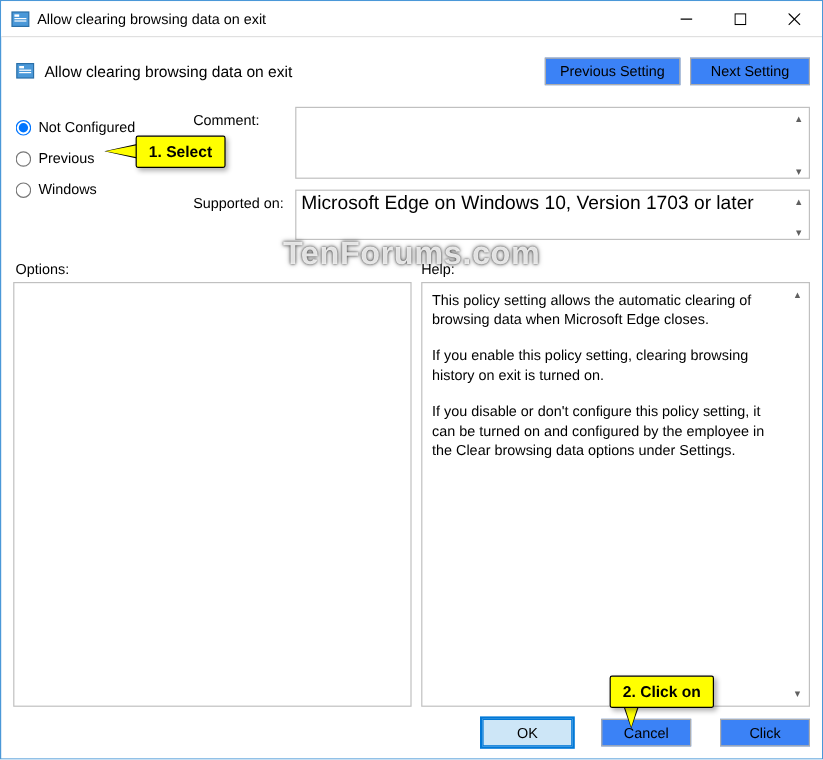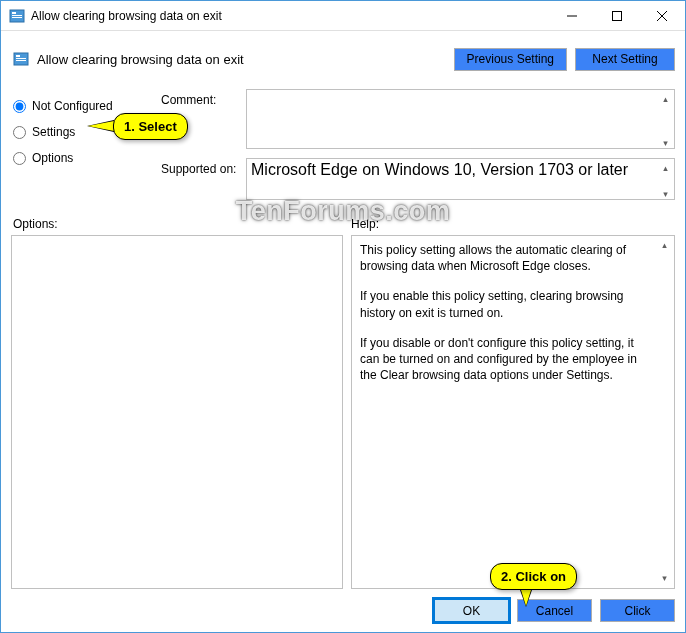--- a/index.html
+++ b/index.html
@@ -32,27 +32,27 @@
 .scroll-arrows { position: absolute; right: 1px; top: 1px; bottom: 1px; width: 17px; display: flex; flex-direction: column; justify-content: space-between; }
 .scroll-arrow { width: 17px; height: 17px; display: flex; align-items: center; justify-content: center; color: #606060; font-size: 9px; }
 .mid-labels { display: flex; margin-top: 8px; }
 .mid-label-left { width: 340px; padding-left: 2px; }
 .mid-label-right { flex: 1; }
 .panes { display: flex; gap: 8px; margin-top: 4px; flex: 1; }
 .pane { border: 1px solid #c0c0c0; background: #fff; position: relative; }
 .pane-left { width: 332px; }
 .pane-right { flex: 1; padding: 6px 20px 6px 8px; line-height: 1.35; }
 .pane-right p { margin: 0 0 14px 0; }
-.dialog-btns { display: flex; justify-content: flex-end; gap: 8px; margin-top: 10px; }
-.callout { position: absolute; background: #ffff00; border: 1px solid #000; border-radius: 12px; padding: 5px 10px; font-weight: bold; font-size: 13px; box-shadow: 2px 2px 4px rgba(0,0,0,.3); z-index: 10; }
+.dialog-btns { display: flex; justify-content: flex-end; gap: 24px; margin-top: 10px; }
+.callout { position: absolute; background: #ffff00; border: 1px solid #000; border-radius: 2px; padding: 5px 10px; font-weight: bold; font-size: 13px; box-shadow: 2px 2px 4px rgba(0,0,0,.3); z-index: 10; }
 .callout-tail { position: absolute; width: 0; height: 0; z-index: 10; }
 .callout1 { top: 112px; left: 112px; }
 .tail1 { top: 120px; left: 87px; border-top: 5px solid transparent; border-bottom: 5px solid transparent; border-right: 26px solid #ffff00; }
 .tail1b { top: 119px; left: 86px; border-top: 6px solid transparent; border-bottom: 6px solid transparent; border-right: 27px solid #000; z-index: 9; }
-.callout2 { top: 562px; left: 489px; }
+.callout2 { top: 562px; left: 507px; }
 .tail2 { top: 589px; left: 520px; border-left: 5px solid transparent; border-right: 5px solid transparent; border-top: 16px solid #ffff00; }
 .tail2b { top: 589px; left: 519px; border-left: 6px solid transparent; border-right: 6px solid transparent; border-top: 17px solid #000; z-index: 9; }
 .watermark { position: absolute; top: 195px; left: 0; right: 0; text-align: center; color: rgba(255,255,255,.85); font-size: 27px; font-weight: 600; text-shadow: 0 0 4px rgba(0,0,0,.5), 0 0 2px rgba(0,0,0,.7); pointer-events: none; z-index: 5; letter-spacing: .5px; }
 .ok-highlight { outline: 2px solid #0078d7; background: #cde6f7 !important; border-color: #0078d7 !important; }
 </style>
 </head>
 <body>
 
 <div class="window">
 
@@ -101,25 +101,25 @@
     </div>
 
     <div class="config-row">
       <div class="radios">
         <label class="radio-opt">
           <input type="radio" name="state" checked="" style="">
           <span>Not Configured</span>
         </label>
         <label class="radio-opt">
           <input type="radio" name="state" style="">
-          <span>Settings</span>
+          <span>Previous</span>
         </label>
         <label class="radio-opt">
           <input type="radio" name="state" style="">
-          <span>Options</span>
+          <span>Windows</span>
         </label>
       </div>
       <div class="fields">
         <div class="field-row">
           <div class="field-label">Comment:</div>
           <div class="textarea-wrap">
             <textarea class="textarea comment-ta" style=""></textarea>
             <div class="scroll-arrows">
               <div class="scroll-arrow">▴</div>
               <div class="scroll-arrow">▾</div>

